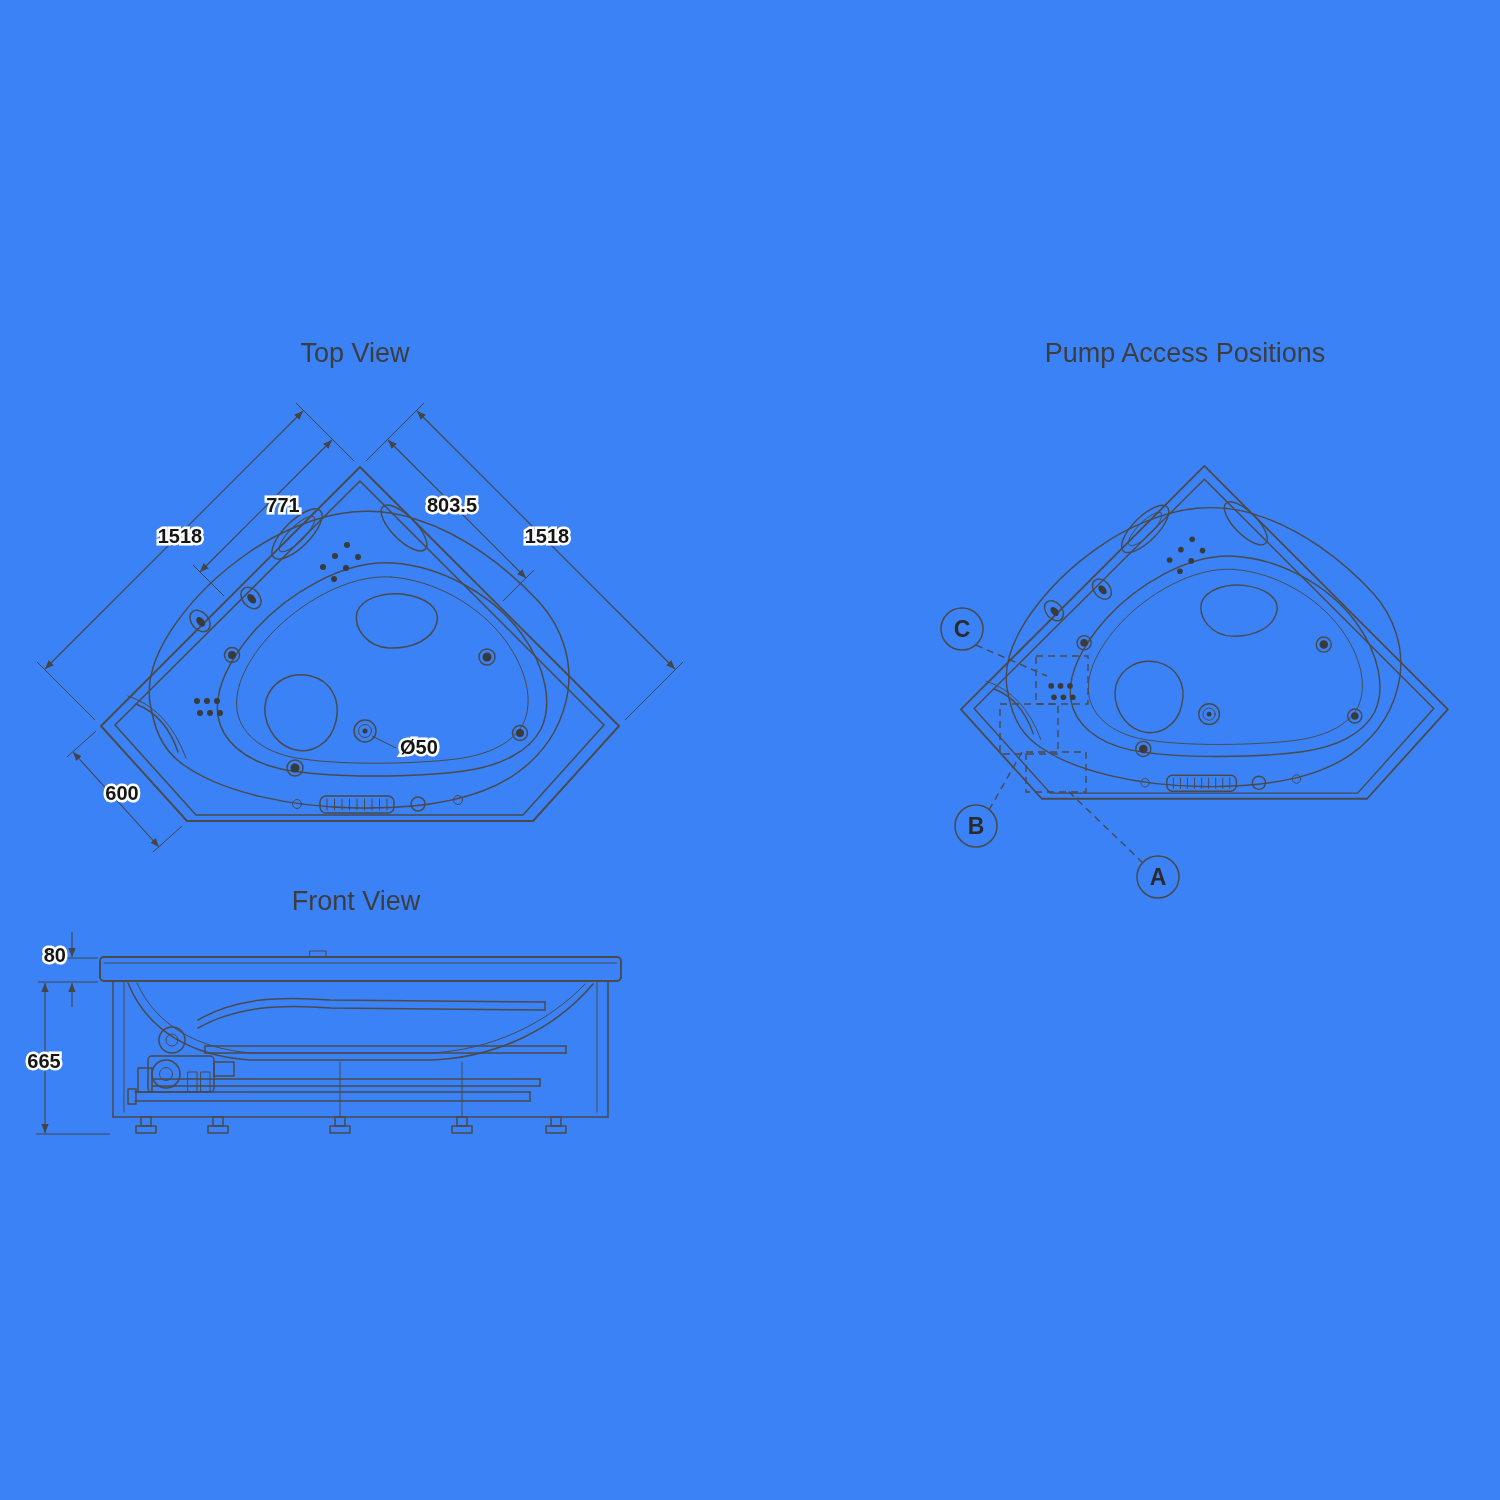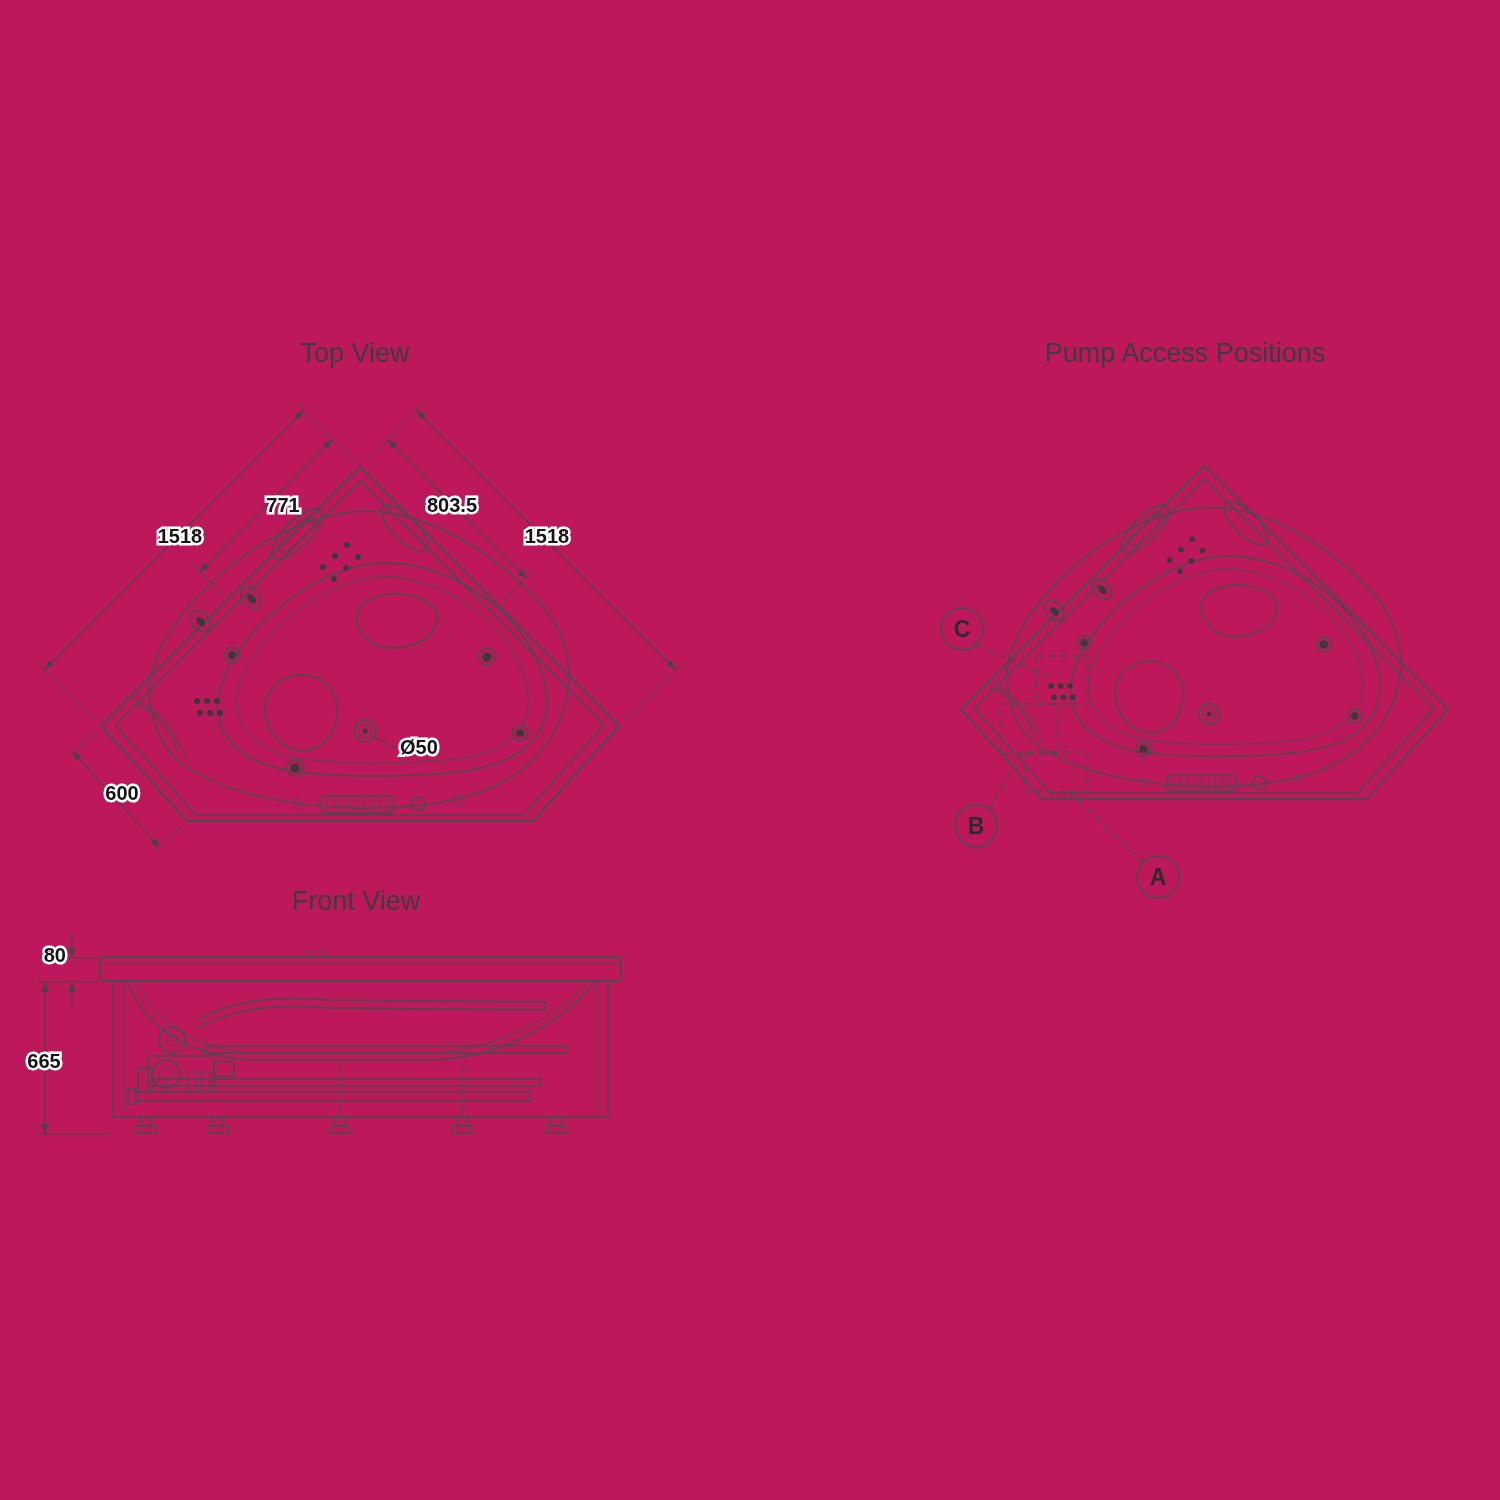--- a/index.html
+++ b/index.html
@@ -1,16 +1,16 @@
 <!DOCTYPE html>
 <html><head>
 <meta charset="utf-8">
 <style>
   html,body{margin:0;padding:0;background:#ffffff;}
-  .canvas{width:1500px;height:1500px;background:#be185d;position:relative;font-family:"Liberation Sans",sans-serif;overflow:hidden;}
+  .canvas{width:1500px;height:1500px;background:#3b82f6;position:relative;font-family:"Liberation Sans",sans-serif;overflow:hidden;}
   svg{display:block;}
   .ln{fill:none;stroke:#4a4a4a;stroke-width:1.5;stroke-linecap:round;stroke-linejoin:round;}
   .thin{stroke-width:1;}
   .thick{stroke-width:1.9;}
   .fl{fill:#3a3a3a;stroke:none;}
   .dim{fill:none;stroke:#454545;stroke-width:1.1;}
   .ext{fill:none;stroke:#454545;stroke-width:1;}
   .dash{fill:none;stroke:#4a4a4a;stroke-width:1.4;stroke-dasharray:7 5;}
   .dimtext{font-family:"Liberation Sans",sans-serif;font-size:20px;font-weight:bold;fill:#161616;stroke:#ffffff;stroke-width:5px;paint-order:stroke;text-anchor:middle;}
   .dimtext.start{text-anchor:start;}

